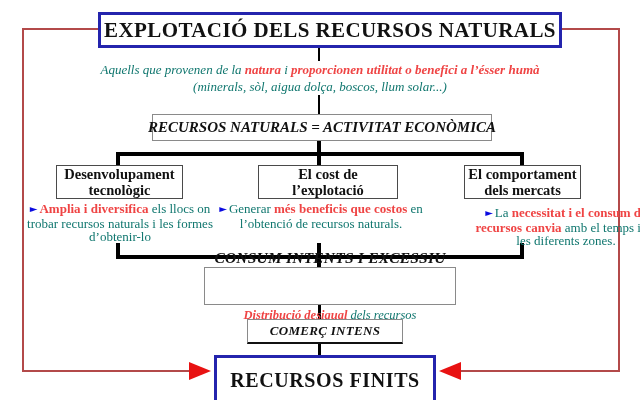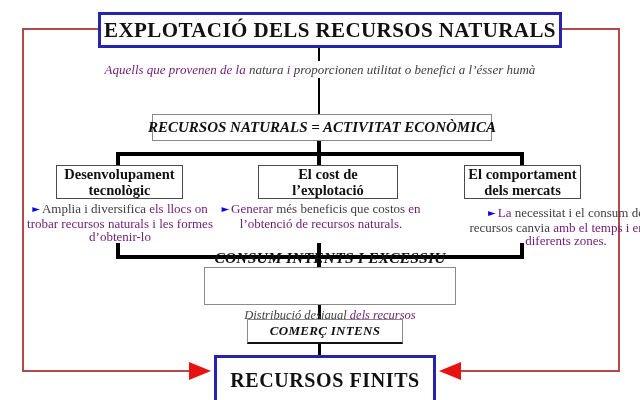--- a/index.html
+++ b/index.html
@@ -10,22 +10,22 @@
   .box{position:absolute;background:#fff;display:flex;flex-direction:column;
        align-items:center;justify-content:center;text-align:center;box-sizing:border-box;}
   .bluebox{border:3px solid #2424ad;z-index:5;}
   .graybox{border:1px solid #8a8a8a;z-index:4;}
   .darkbox{border:1px solid #4a4a4a;z-index:4;}
   .title-text{font-size:21px;font-weight:bold;letter-spacing:.4px;white-space:nowrap;}
   .finits-text{font-size:20px;font-weight:bold;letter-spacing:.6px;white-space:nowrap;}
   .eq-text{font-size:15px;font-weight:bold;font-style:italic;white-space:nowrap;}
   .factor-title{font-size:14.5px;font-weight:bold;line-height:16px;}
   .note{position:absolute;font-size:13px;line-height:13.5px;text-align:center;z-index:3;}
-  .red{color:#404040;}
-  .blk{color:#701a75;}
+  .red{color:#ef4444;font-weight:bold;}
+  .blk{color:#0f766e;}
   .bullet{color:#0a0ae0;font-family:"DejaVu Sans",sans-serif;font-size:10px;
           position:relative;top:-1px;padding-right:2px;}
   .subtitle{position:absolute;left:70px;top:61px;width:500px;text-align:center;
             font-style:italic;font-size:13px;line-height:17px;background:#fff;z-index:3;}
   .consum-l1{font-size:15.5px;font-weight:bold;font-style:italic;letter-spacing:.2px;white-space:nowrap;}
   .consum-l2{font-size:12.5px;font-style:italic;white-space:nowrap;}
   .comerc-text{font-size:13px;font-weight:bold;font-style:italic;letter-spacing:.3px;white-space:nowrap;}
   .arrow{position:absolute;width:0;height:0;z-index:6;}
   .arrow-right{border-top:9px solid transparent;border-bottom:9px solid transparent;
                border-left:22px solid #e81212;}
@@ -60,20 +60,21 @@
   <div class="line" style="left:317px;top:255px;width:4px;height:13px;"></div>
   <div class="line" style="left:318px;top:304px;width:3px;height:16px;"></div>
   <div class="line" style="left:318px;top:344px;width:3px;height:13px;"></div>
 
   <div class="box bluebox" style="left:98px;top:12px;width:464px;height:36px;">
     <span class="title-text">EXPLOTACIÓ DELS RECURSOS NATURALS</span>
   </div>
 
   <div class="subtitle">
     <div><span class="blk">Aquells que provenen de la </span><span class="red">natura</span><span class="blk"> i </span><span class="red">proporcionen utilitat o benefici a l’ésser humà</span></div>
+    <div class="blk">(minerals, sòl, aigua dolça, boscos, llum solar...)</div>
   </div>
 
   <div class="box darkbox" style="left:56px;top:165px;width:127px;height:34px;">
     <span class="factor-title">Desenvolupament</span>
     <span class="factor-title">tecnològic</span>
   </div>
 
   <div class="box graybox" style="left:152px;top:114px;width:340px;height:27px;">
     <span class="eq-text">RECURSOS NATURALS = ACTIVITAT ECONÒMICA</span>
   </div>

